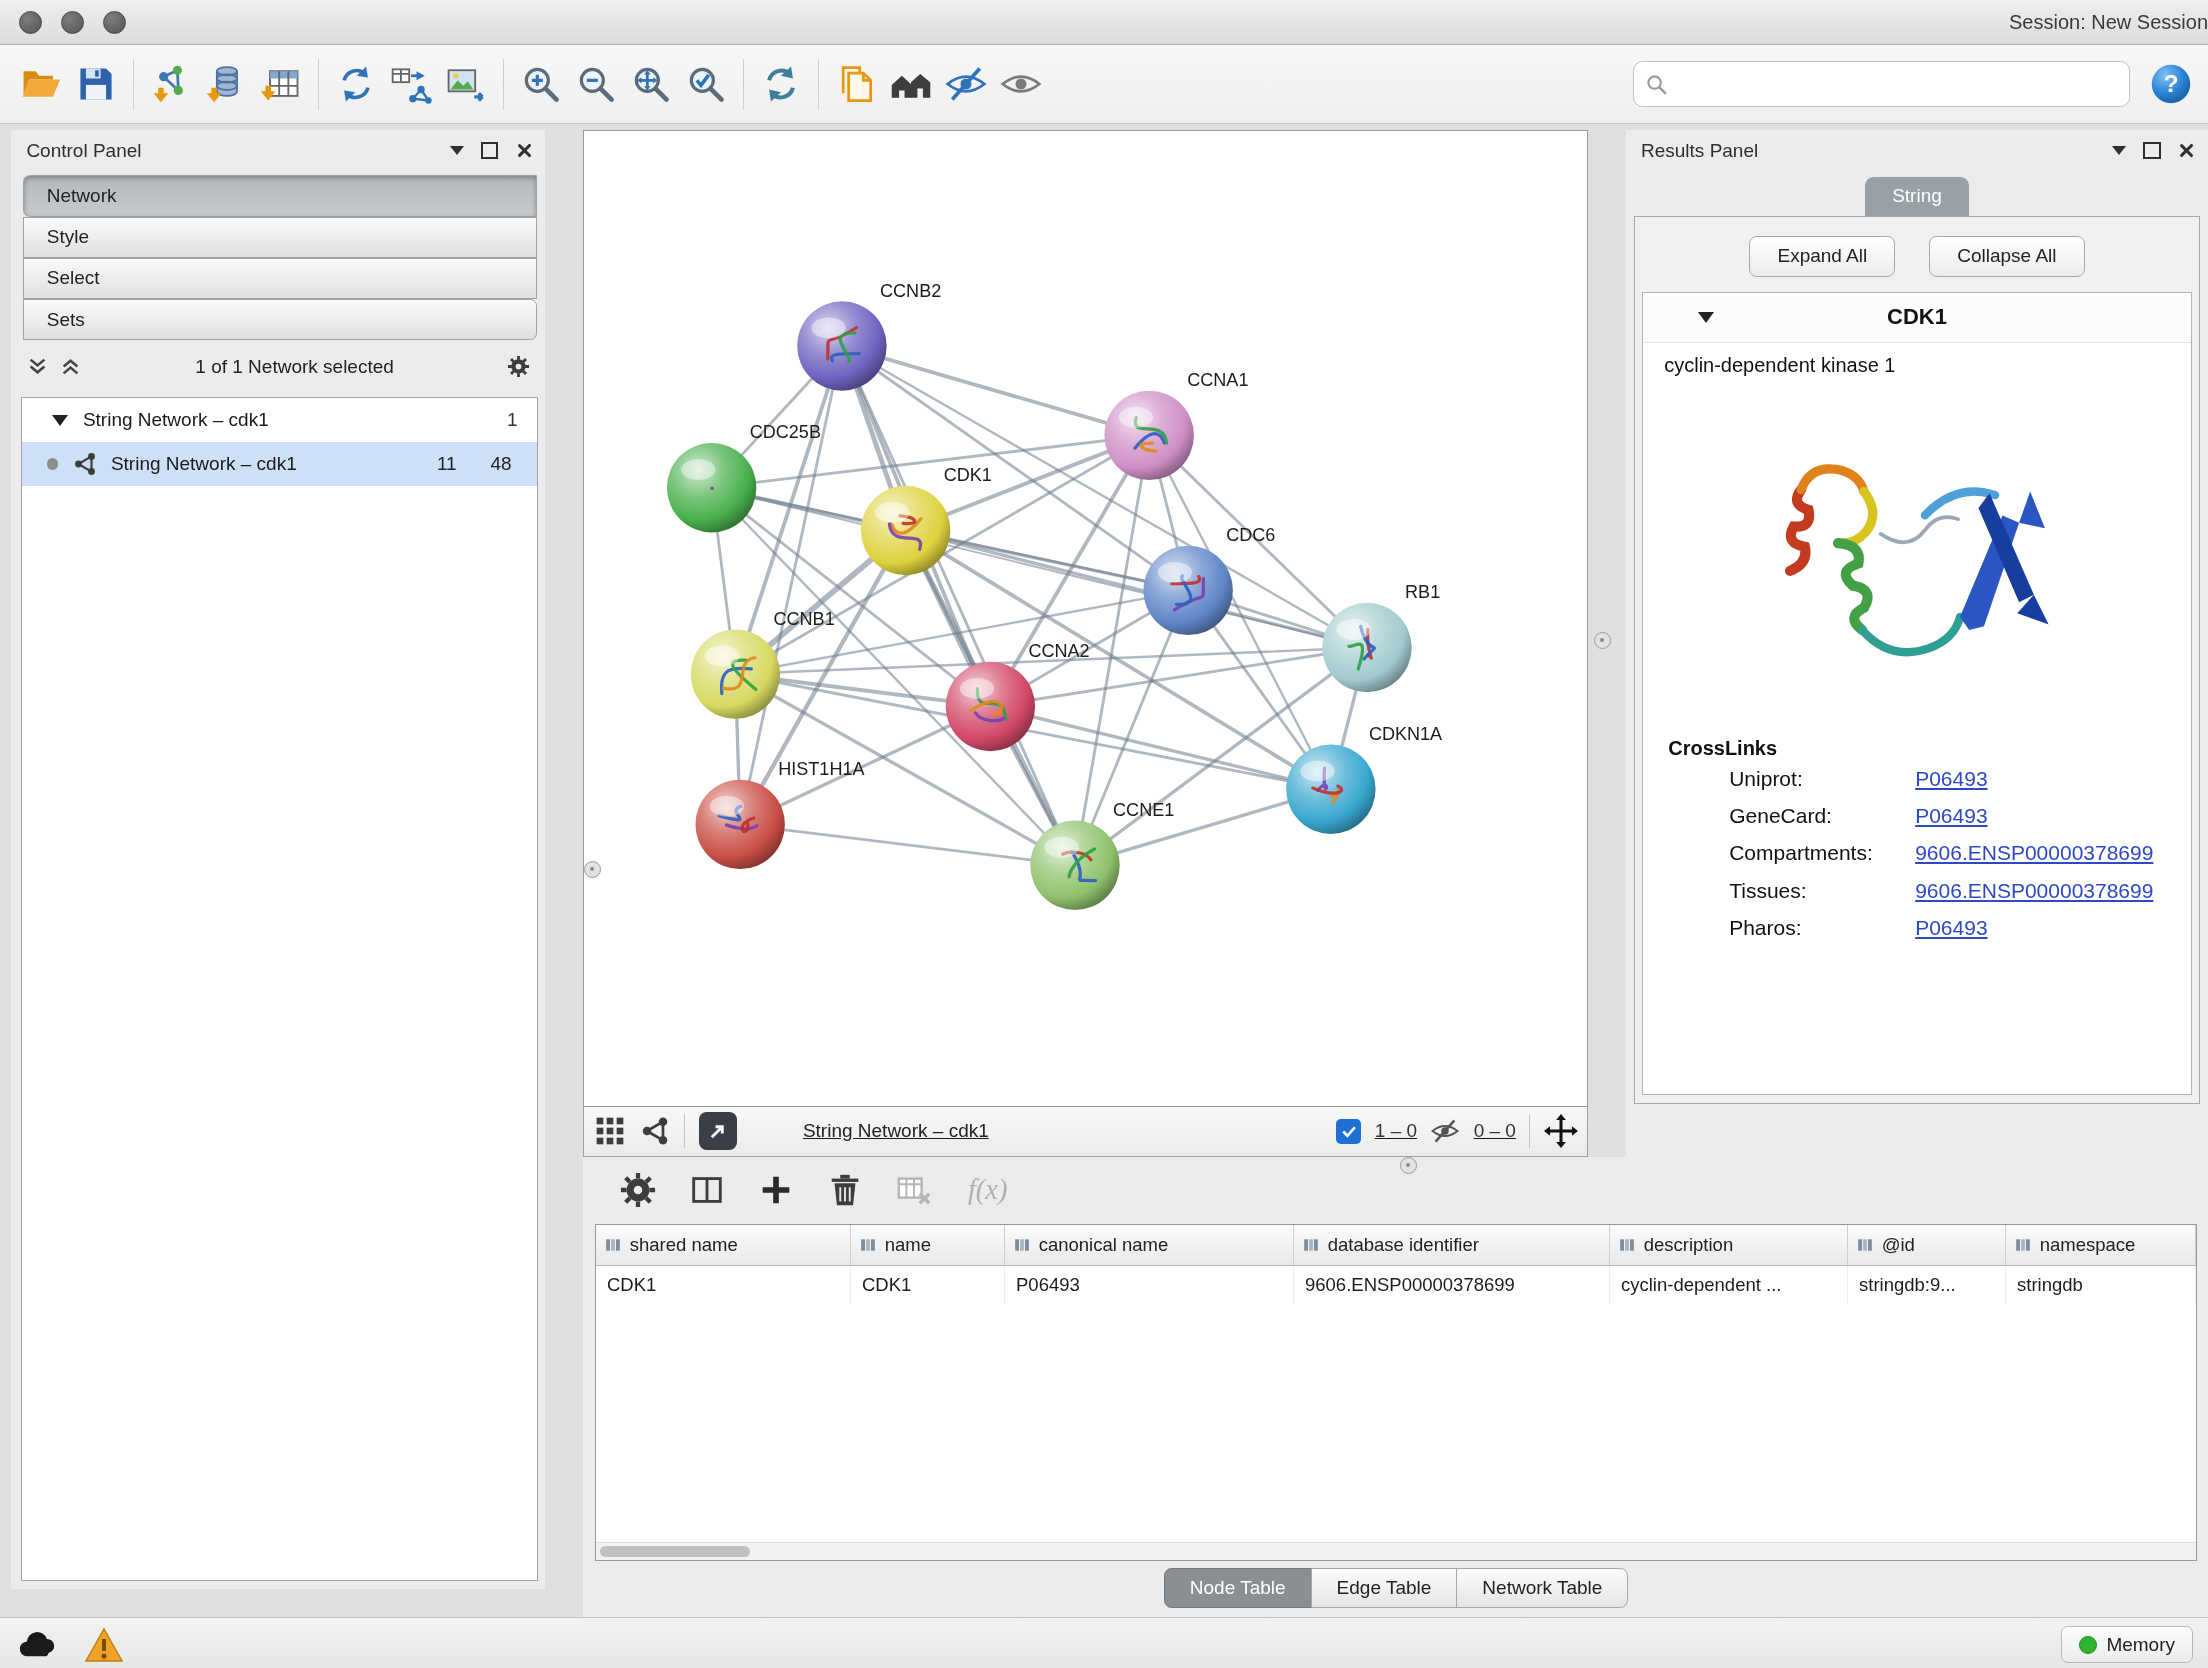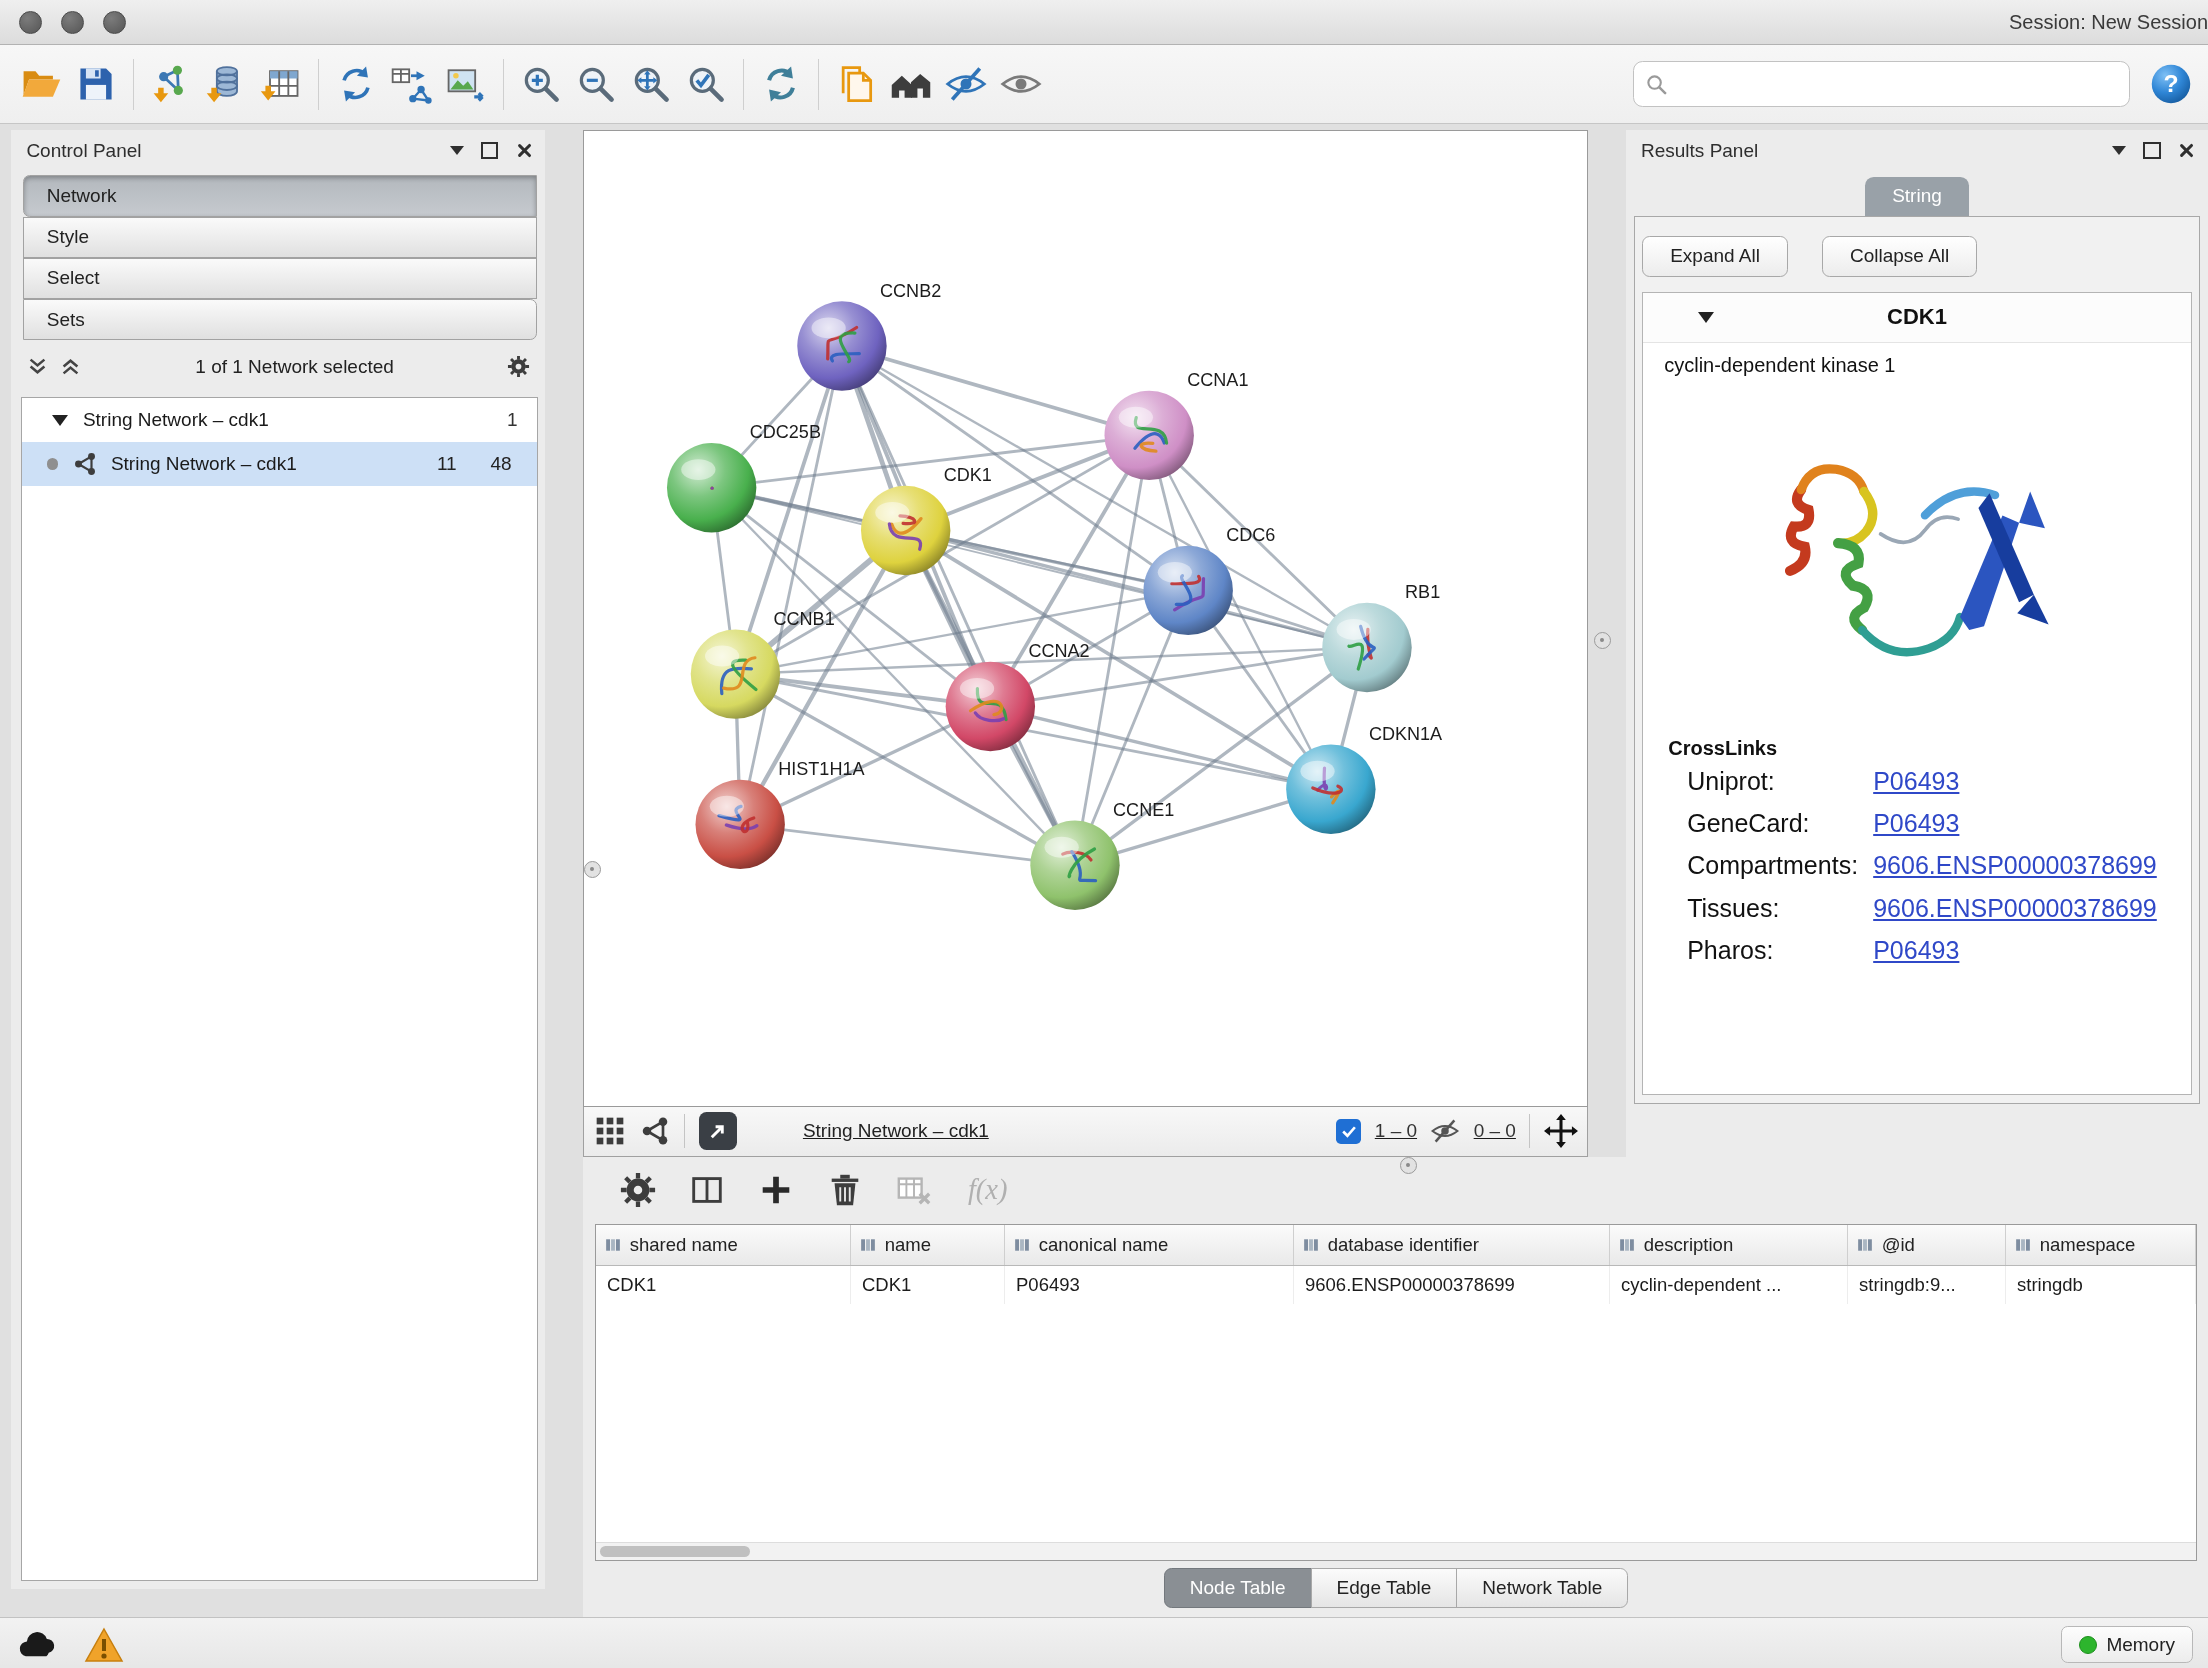--- a/index.html
+++ b/index.html
@@ -77,32 +77,32 @@
   .ns-count{font-size:19px;color:#333;}
   .ns-sep{width:1px;height:34px;background:#c4c4c4;}
   .ns-eye svg{width:30px;height:30px;display:block;}
   .crosshair svg{width:34px;height:34px;display:block;}
   
   .results-panel{width:582px;display:flex;flex-direction:column;box-sizing:border-box;}
   .rp-tabrow{height:44px;display:flex;justify-content:center;align-items:flex-end;}
   .rp-tab{background:#99a1a8;color:#fff;font-size:19px;padding:8.6px 27px;border-radius:8.6px 8.6px 0 0;}
   .rp-box{margin:0 7.6px;background:#f1f1f1;border:1px solid #a8a8a8;height:888px;box-sizing:border-box;
     padding:7.6px;display:flex;flex-direction:column;}
-  .rp-actions{display:flex;gap:34px;padding:11.4px 0 15px;}
+  .rp-actions{display:flex;justify-content:center;gap:34px;padding:11.4px 0 15px;}
   .rp-btn{font-family:inherit;font-size:19px;color:#222;background:linear-gradient(#fff,#ececec);
     border:1px solid #a8a8a8;border-radius:7.6px;padding:8.6px 27px;}
   .rp-card{background:#fff;border:1px solid #b4b4b4;flex:1;overflow:hidden;display:flex;flex-direction:column;}
   .rp-card-header{position:relative;height:49px;display:flex;align-items:center;justify-content:center;
     border-bottom:1px solid #e4e4e4;background:#fcfcfc;}
   .rp-card-header .tri-down{position:absolute;left:55px;}
   .rp-protein-name{font-size:22px;font-weight:bold;color:#111;}
   .rp-desc{padding:11.4px 0 0 21px;font-size:20px;color:#111;}
   .rp-img{display:flex;justify-content:center;margin:23px 0 7.6px;}
   .rp-xl-title{font-weight:bold;font-size:20px;color:#111;padding-left:25px;margin-top:15px;}
-  .xl-row{display:flex;align-items:center;padding:6.7px 0 6.7px 44px;font-size:25px;}
+  .xl-row{display:flex;align-items:center;padding:6.7px 0 6.7px 44px;font-size:21px;margin-left:42px;}
   .xl-label{width:186px;color:#111;}
   .xl-value{color:#2f48c8;text-decoration:underline;cursor:pointer;}
   
   .table-panel{flex:1;display:flex;flex-direction:column;box-sizing:border-box;}
   .tp-toolbar{height:67px;display:flex;align-items:center;gap:27px;padding-left:34px;}
   .tp-toolbar .tico{width:42px;height:42px;display:flex;align-items:center;justify-content:center;}
   .tp-toolbar svg{width:38px;height:38px;}
   .fx-label{font-family:"Liberation Serif",serif;font-style:italic;font-size:28.5px;color:#b0b0b0;margin-left:5.7px;}
   .tbl-wrap{flex:1;margin:0 11.4px;background:#fff;border:1px solid #9a9a9a;display:flex;flex-direction:column;overflow:hidden;}
   .tbl-head{display:flex;height:40px;background:linear-gradient(#fbfbfb,#e9e9e9);border-bottom:1px solid #b8b8b8;flex:none;}

